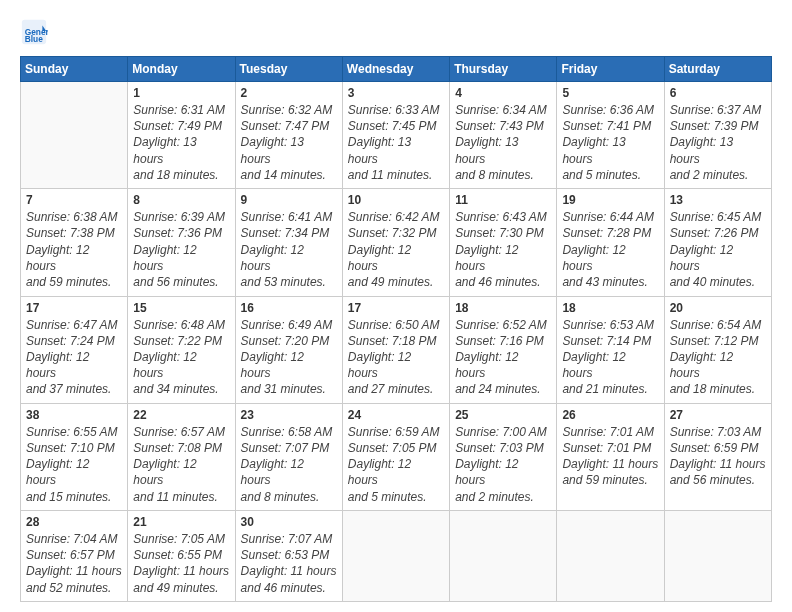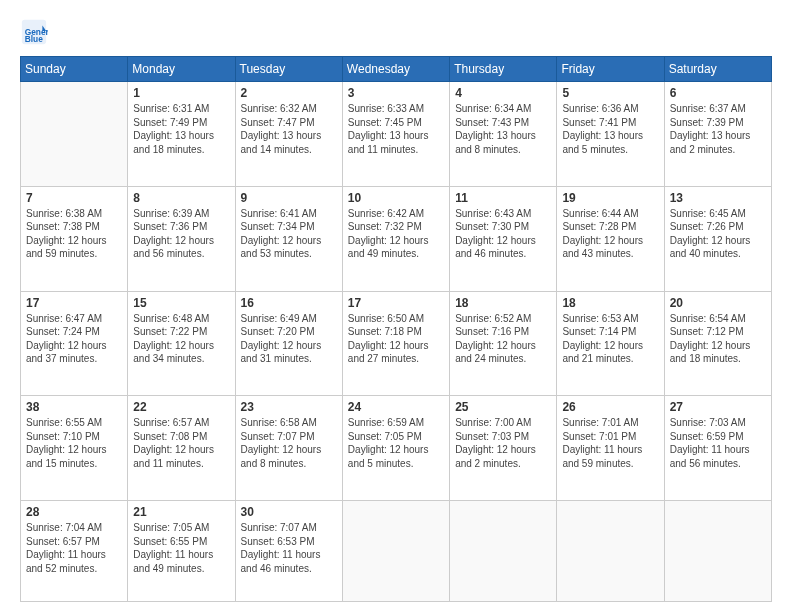--- a/index.html
+++ b/index.html
@@ -48,44 +48,45 @@
       flex: 1;
       border: 1px solid #ccc;
       border-collapse: collapse;
       width: 100%;
       table-layout: fixed;
     }
     .calendar th {
       background: #2a6db5;
       color: #fff;
       font-size: 12px;
-      font-weight: normal;
+      font-weight: bold;
       padding: 5px 4px;
       text-align: left;
       border: 1px solid #1a5a9a;
     }
     .calendar td {
       border: 1px solid #ccc;
       vertical-align: top;
       padding: 4px 5px;
       font-size: 10px;
       color: #333;
       height: 82px;
     }
     .day-number {
       font-size: 12px;
       font-weight: bold;
       color: #333;
       display: block;
       margin-bottom: 2px;
     }
     .day-info {
-      font-size: 10px;
+      font-size: 12px;
       color: #444;
       line-height: 1.35;
+      font-style: italic;
     }
     .empty-cell {
       background: #f9f9f9;
     }
     tr:last-child td {
       height: 72px;
     }
   </style>
 </head>
 <body>

